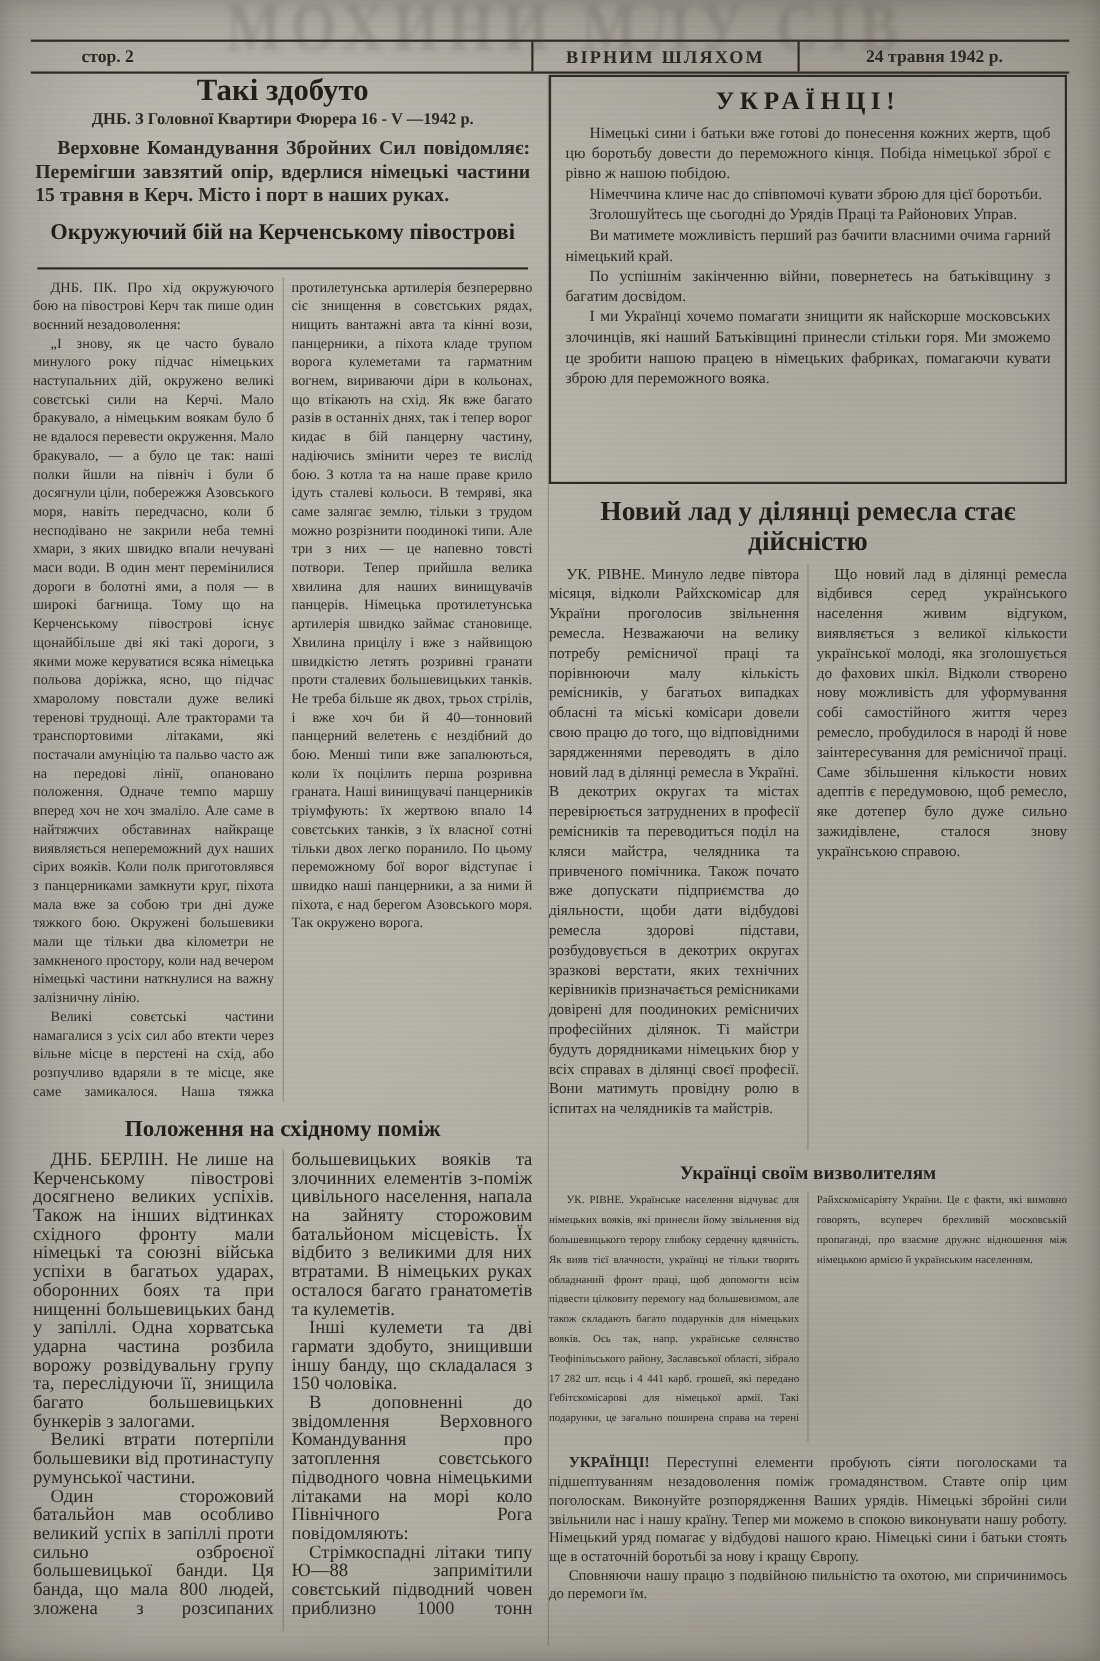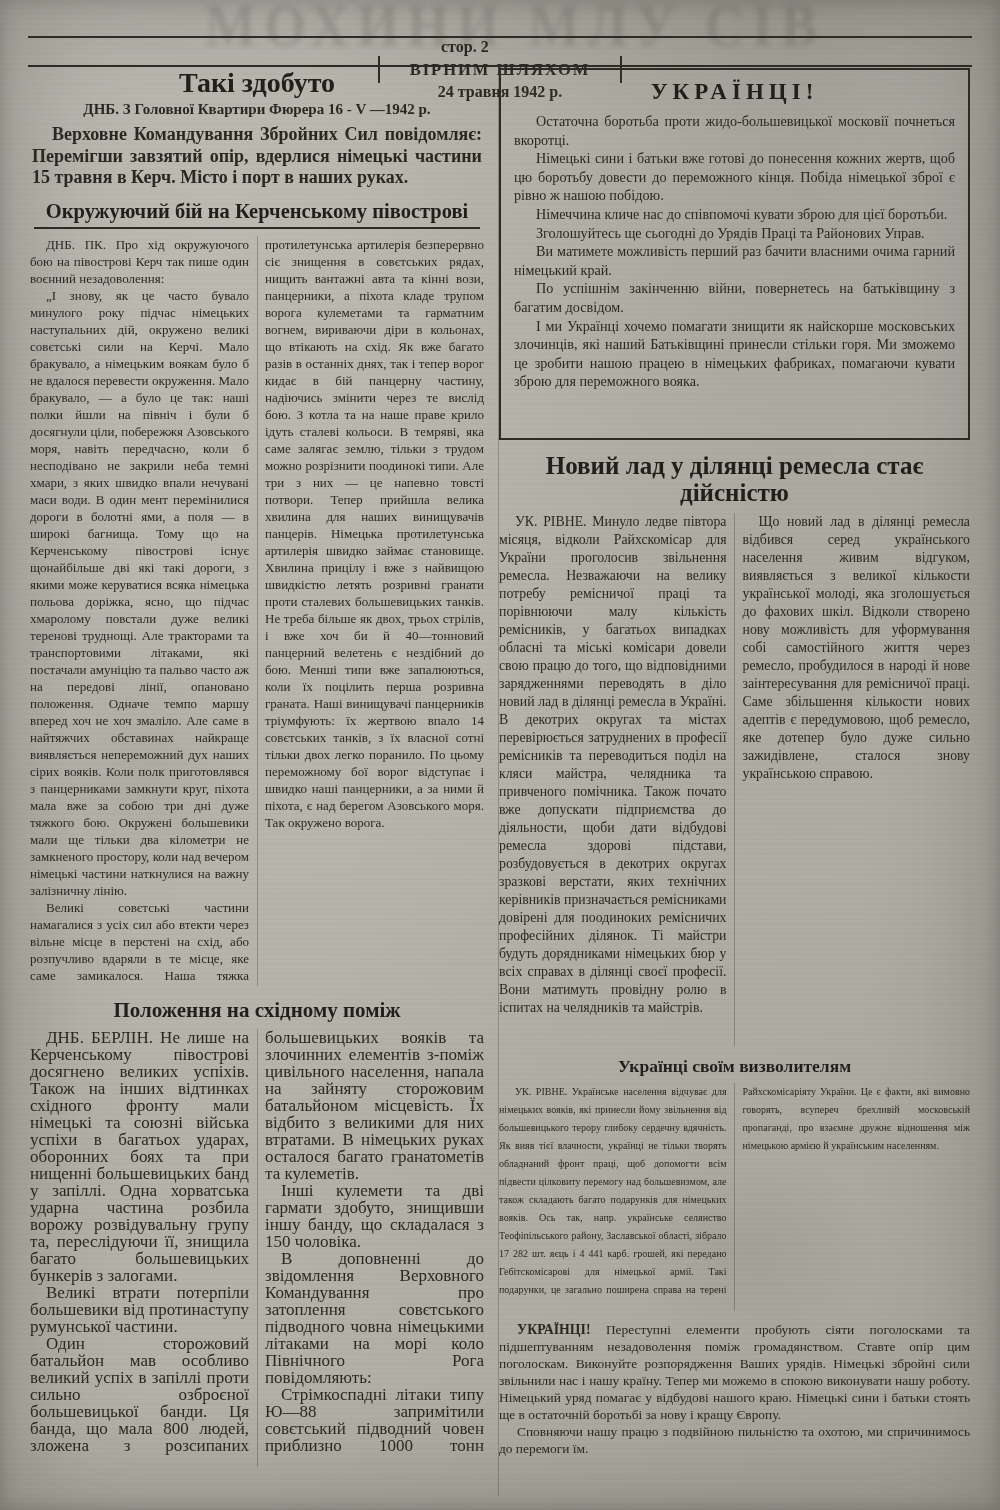--- a/index.html
+++ b/index.html
@@ -18,38 +18,38 @@
       repeating-linear-gradient(0deg, rgba(0,0,0,.015) 0 2px, transparent 2px 5px);
   }
   .bleed{
     position:absolute;top:-6px;left:205px;width:620px;text-align:center;
     font-weight:bold;font-size:54px;letter-spacing:8px;color:rgba(70,66,58,.20);
     filter:blur(2.5px);transform:scaleY(1.15);white-space:nowrap;
   }
   .header{
     position:absolute;top:36px;left:28px;right:28px;height:27px;
     border-top:2px solid #2e2b25;border-bottom:2px solid #2e2b25;
-    display:flex;align-items:center;font-weight:bold;flex-direction:column;
+    display:flex;align-items:center;font-weight:bold;
   }
   .h-left{width:210px;padding-left:46px;font-size:16px;box-sizing:border-box;}
   .h-center{width:240px;text-align:center;font-size:16.5px;letter-spacing:2px;
     border-left:2px solid #2e2b25;border-right:2px solid #2e2b25;
     height:100%;line-height:27px;flex:0 0 auto;margin:0 auto;}
   .h-right{flex:1;text-align:center;font-size:16px;}
   .header-spacer{flex:1;}
   .main{position:absolute;top:68px;left:30px;right:30px;bottom:14px;display:flex;gap:0;}
   .half{box-sizing:border-box;}
   .half.left{width:468px;padding-right:14px;}
   .half.right{flex:1;border-left:1px solid rgba(46,43,37,.28);}
   h1,h2{margin:0;color:#221f1a;}
   .h-kerch{font-size:28px;text-align:center;line-height:30px;}
   .dateline{font-size:15px;font-weight:bold;text-align:center;margin-top:3px;}
   .lead{font-size:18px;line-height:21.5px;font-weight:bold;text-align:justify;
     margin:6px 2px 0;text-indent:20px;}
-  .h-okr{font-size:20.5px;text-align:center;margin:11px 4px 0;padding-bottom:4px;
+  .h-okr{font-size:20.5px;text-align:center;margin:11px 4px 0;padding-bottom:20px;
     border-bottom:2px solid #2e2b25;}
   .h-front{font-size:21px;text-align:center;margin:12px 0 6px;}
   .body{text-align:justify;}
   .body p{margin:0;text-indent:16px;}
   .cols2{column-count:2;column-gap:16px;column-rule:1px solid rgba(46,43,37,.30);
     column-fill:auto;overflow:hidden;}
   .okr-body{height:750px;font-size:13px;line-height:17px;margin-top:7px;}
   .front-body{height:438px;font-size:17px;line-height:17px;}
   .box{border:2.5px solid #2e2b25;padding:9px 13px 8px;min-height:372px;box-sizing:border-box;
     background:rgba(255,255,255,.02);}
@@ -114,21 +114,20 @@
           </div>
       </section>
 
     </div>
 
     <div class="half right">
 
       <section class="box">
         <h2>УКРАЇНЦІ!</h2>
         <div class="box-body">
-            <p>Остаточна боротьба проти жидо-большевицької московії почнеться вкоротці.</p>
             <p>Німецькі сини і батьки вже готові до понесення кожних жертв, щоб цю боротьбу довести до переможного кінця. Побіда німецької зброї є рівно ж нашою побідою.</p>
             <p>Німеччина кличе нас до співпомочі кувати зброю для цієї боротьби.</p>
             <p>Зголошуйтесь ще сьогодні до Урядів Праці та Районових Управ.</p>
             <p>Ви матимете можливість перший раз бачити власними очима гарний німецький край.</p>
             <p>По успішнім закінченню війни, повернетесь на батьківщину з багатим досвідом.</p>
             <p>І ми Українці хочемо помагати знищити як найскорше московських злочинців, які наший Батьківщині принесли стільки горя. Ми зможемо це зробити нашою працею в німецьких фабриках, помагаючи кувати зброю для переможного вояка.</p>
           </div>
       </section>
 
       <section>

